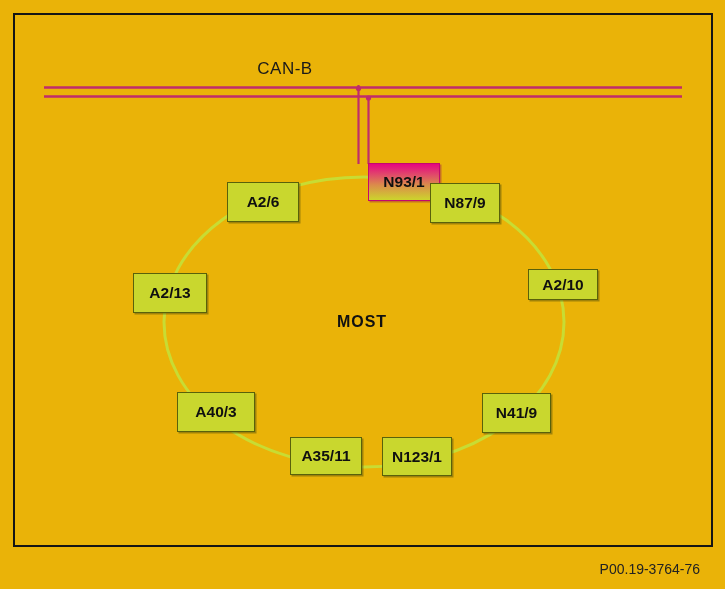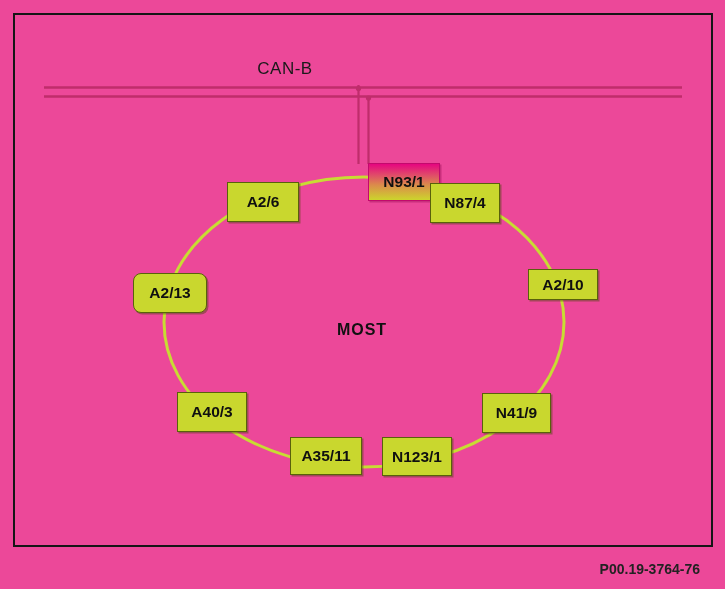--- a/index.html
+++ b/index.html
@@ -5,21 +5,21 @@
   html, body {
     margin: 0;
     padding: 0;
     background: #ffffff;
     font-family: "Liberation Sans", sans-serif;
   }
   .canvas {
     position: relative;
     width: 725px;
     height: 589px;
-    background: #ec4899;
+    background: #eab308;
     overflow: hidden;
   }
   .frame {
     position: absolute;
     left: 13px;
     top: 13px;
     width: 700px;
     height: 534px;
     border: 2px solid #151515;
     box-sizing: border-box;
@@ -57,34 +57,34 @@
     z-index: 2;
   }
   .node.gateway {
     background: linear-gradient(180deg, #e60580 0%, #e04a6a 30%, #db8b4b 58%, #ccd52c 100%);
     border: 1.5px solid #c3096d;
     box-shadow: 1.5px 1.5px 0 rgba(150, 10, 80, 0.4);
   }
   .ring-label {
     position: absolute;
     left: 312px;
-    top: 321px;
+    top: 313px;
     width: 100px;
     text-align: center;
     font-size: 16px;
     font-weight: bold;
     letter-spacing: 1px;
     color: #111111;
   }
   .figure-code {
     position: absolute;
     right: 25px;
     top: 561px;
     font-size: 14px;
-    font-weight: 700;
+    font-weight: 400;
     color: #222222;
   }
 </style>
 </head>
 <body>
 
 <div class="canvas">
 
   <div class="frame"></div>
 
@@ -99,33 +99,33 @@
     <line x1="368.5" y1="96" x2="368.5" y2="164" stroke-width="2.2" stroke="#bf2d6b"></line>
 
     <circle cx="358.5" cy="88.5" r="2.6" fill="#bf2d6b"></circle>
     <circle cx="368.5" cy="98" r="2.6" fill="#bf2d6b"></circle>
   </svg>
 
   <div class="bus-label">CAN-B</div>
 
   <div class="node gateway" style="left:328px; top:163px; width:72px; height:38px;margin-left:40px;">N93/1</div>
 
-  <div class="node" style="left:430px; top:183px; width:70px; height:40px;">N87/4</div>
+  <div class="node" style="left:430px; top:183px; width:70px; height:40px;">N87/9</div>
 
   <div class="node" style="left:528px; top:269px; width:70px; height:31px;">A2/10</div>
 
   <div class="node" style="left:482px; top:393px; width:69px; height:40px;">N41/9</div>
 
   <div class="node" style="left:382px; top:437px; width:70px; height:39px;">N123/1</div>
 
   <div class="node" style="left:281px; top:437px; width:72px; height:38px;margin-left:9px;">A35/11</div>
 
-  <div class="node" style="left:177px; top:392px; width:70px; height:40px;">A40/3</div>
+  <div class="node" style="left:177px; top:392px; width:78px; height:40px;">A40/3</div>
 
-  <div class="node" style="left:133px; top:273px; width:74px; height:40px;border-radius:8px;">A2/13</div>
+  <div class="node" style="left:133px; top:273px; width:74px; height:40px;">A2/13</div>
 
   <div class="node" style="left:227px; top:182px; width:72px; height:40px;">A2/6</div>
 
   <div class="ring-label">MOST</div>
 
   <div class="figure-code">P00.19-3764-76</div>
 
 </div>
 
 </body></html>

